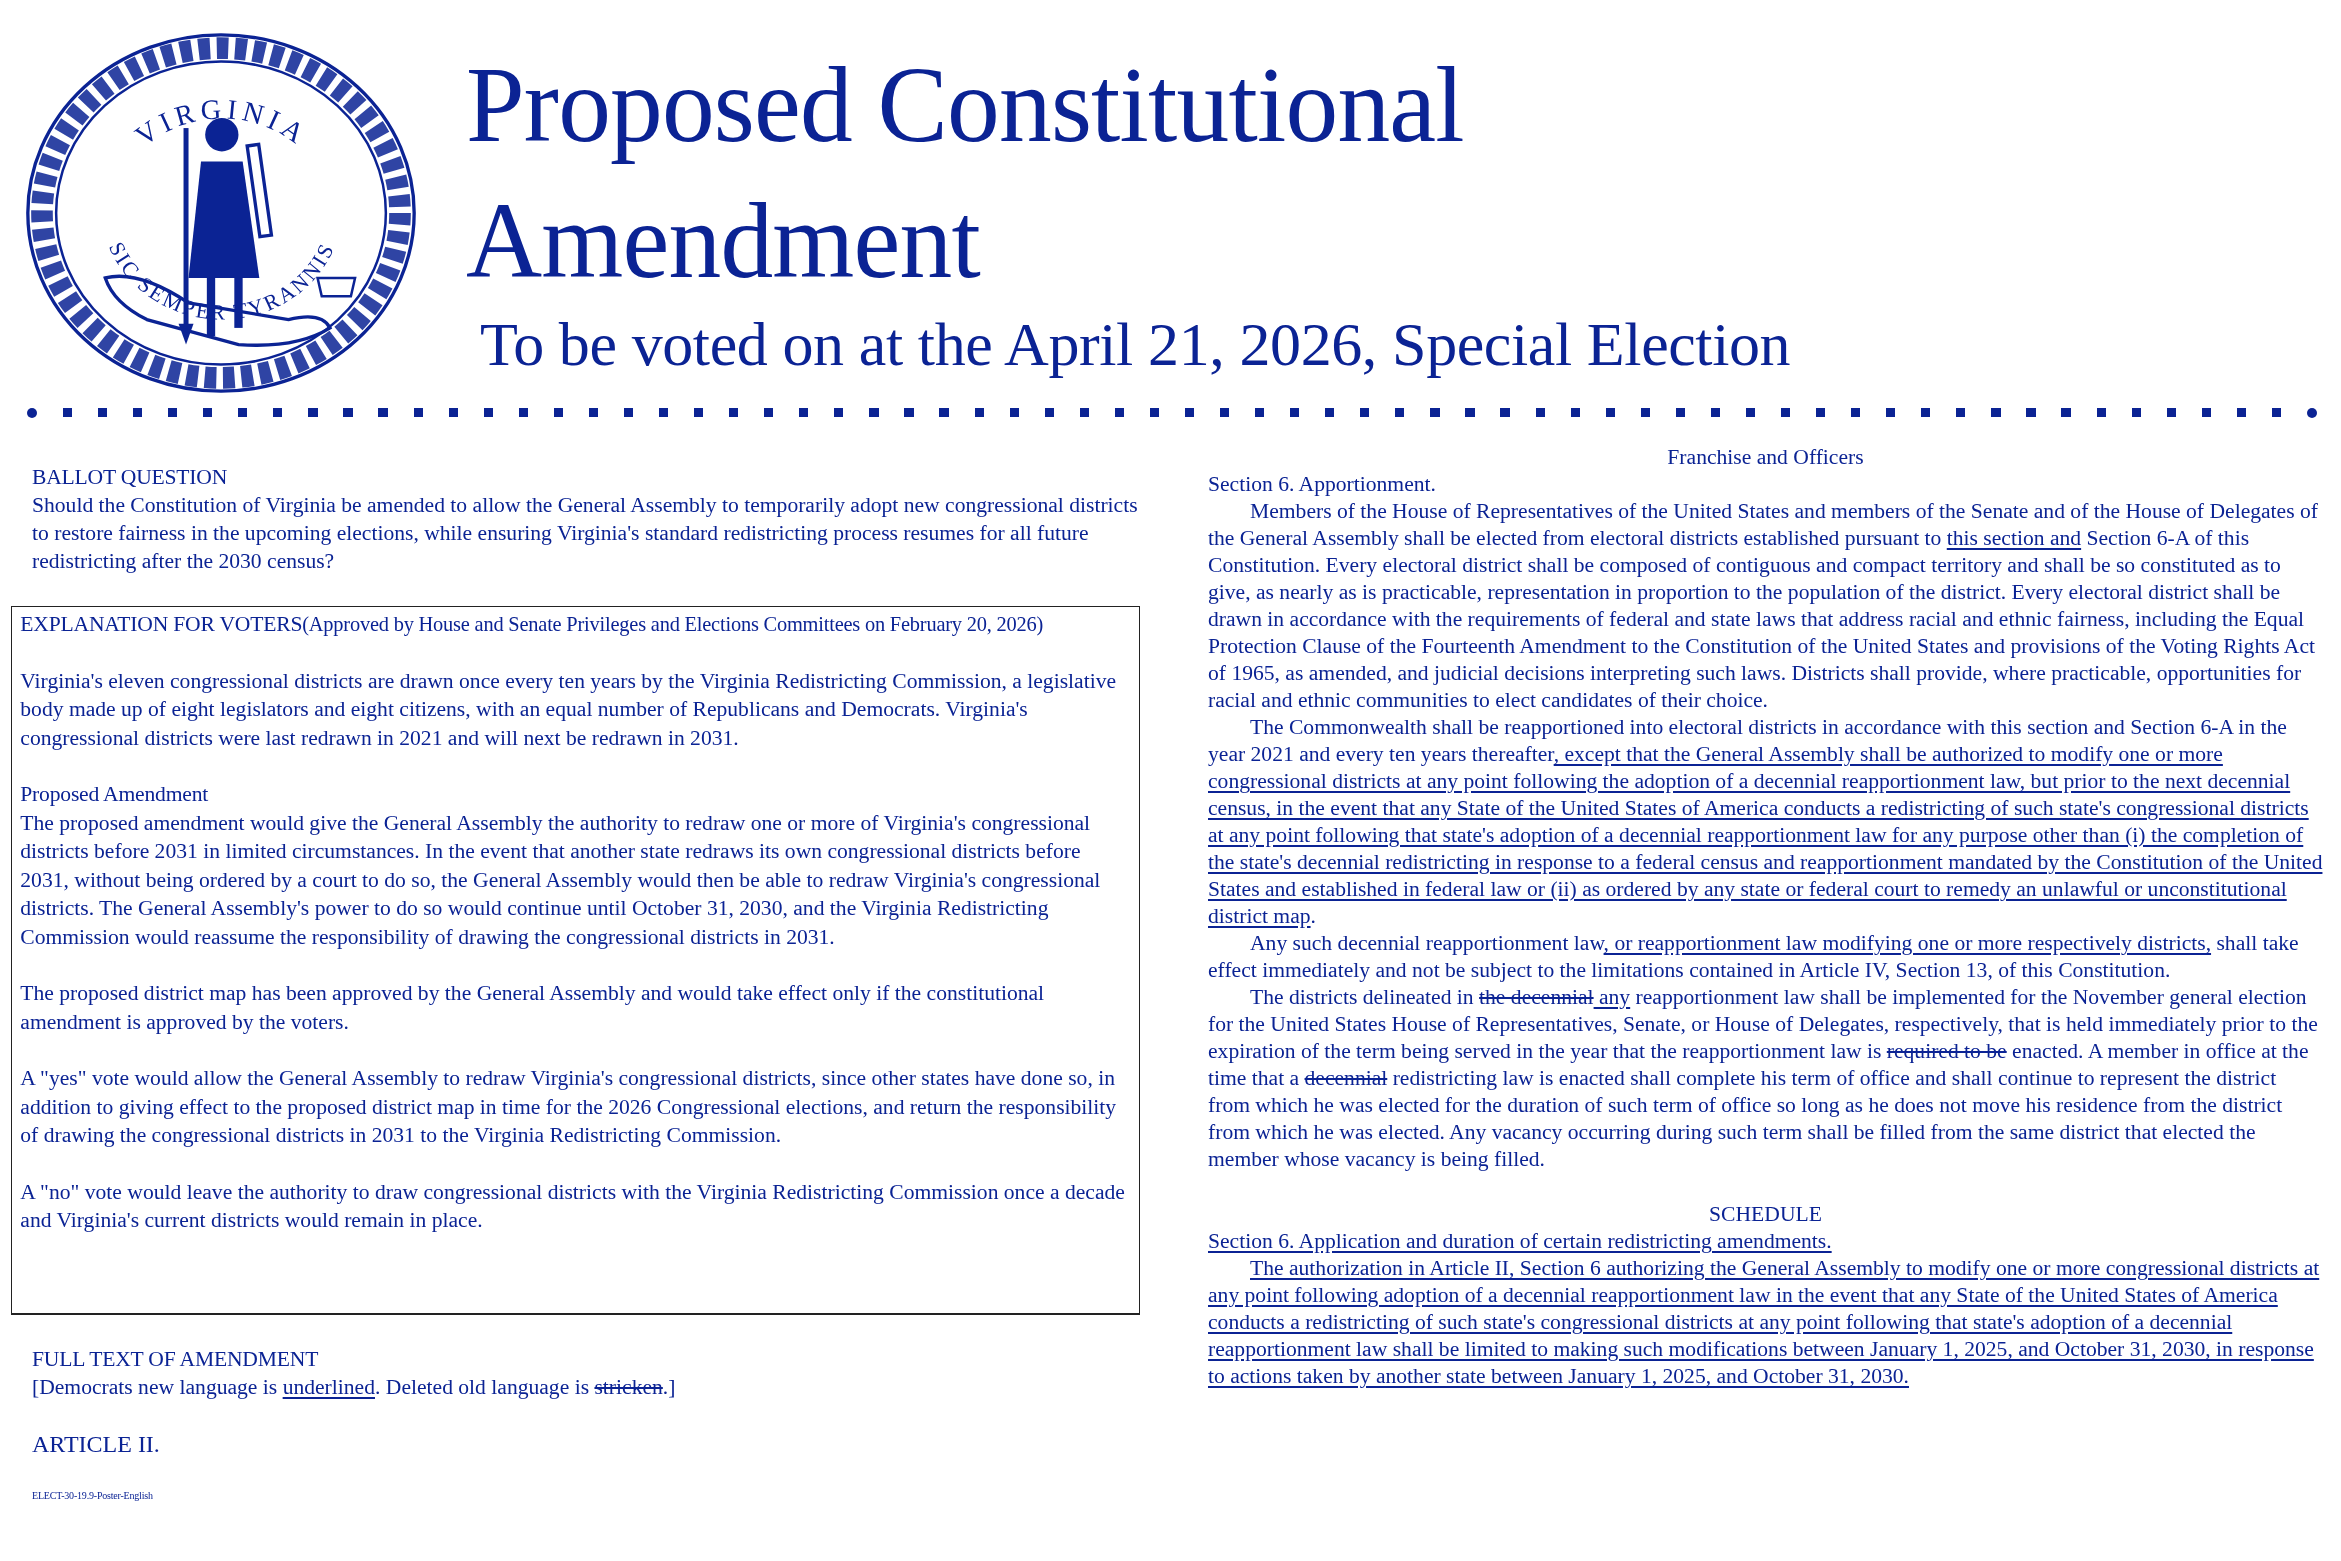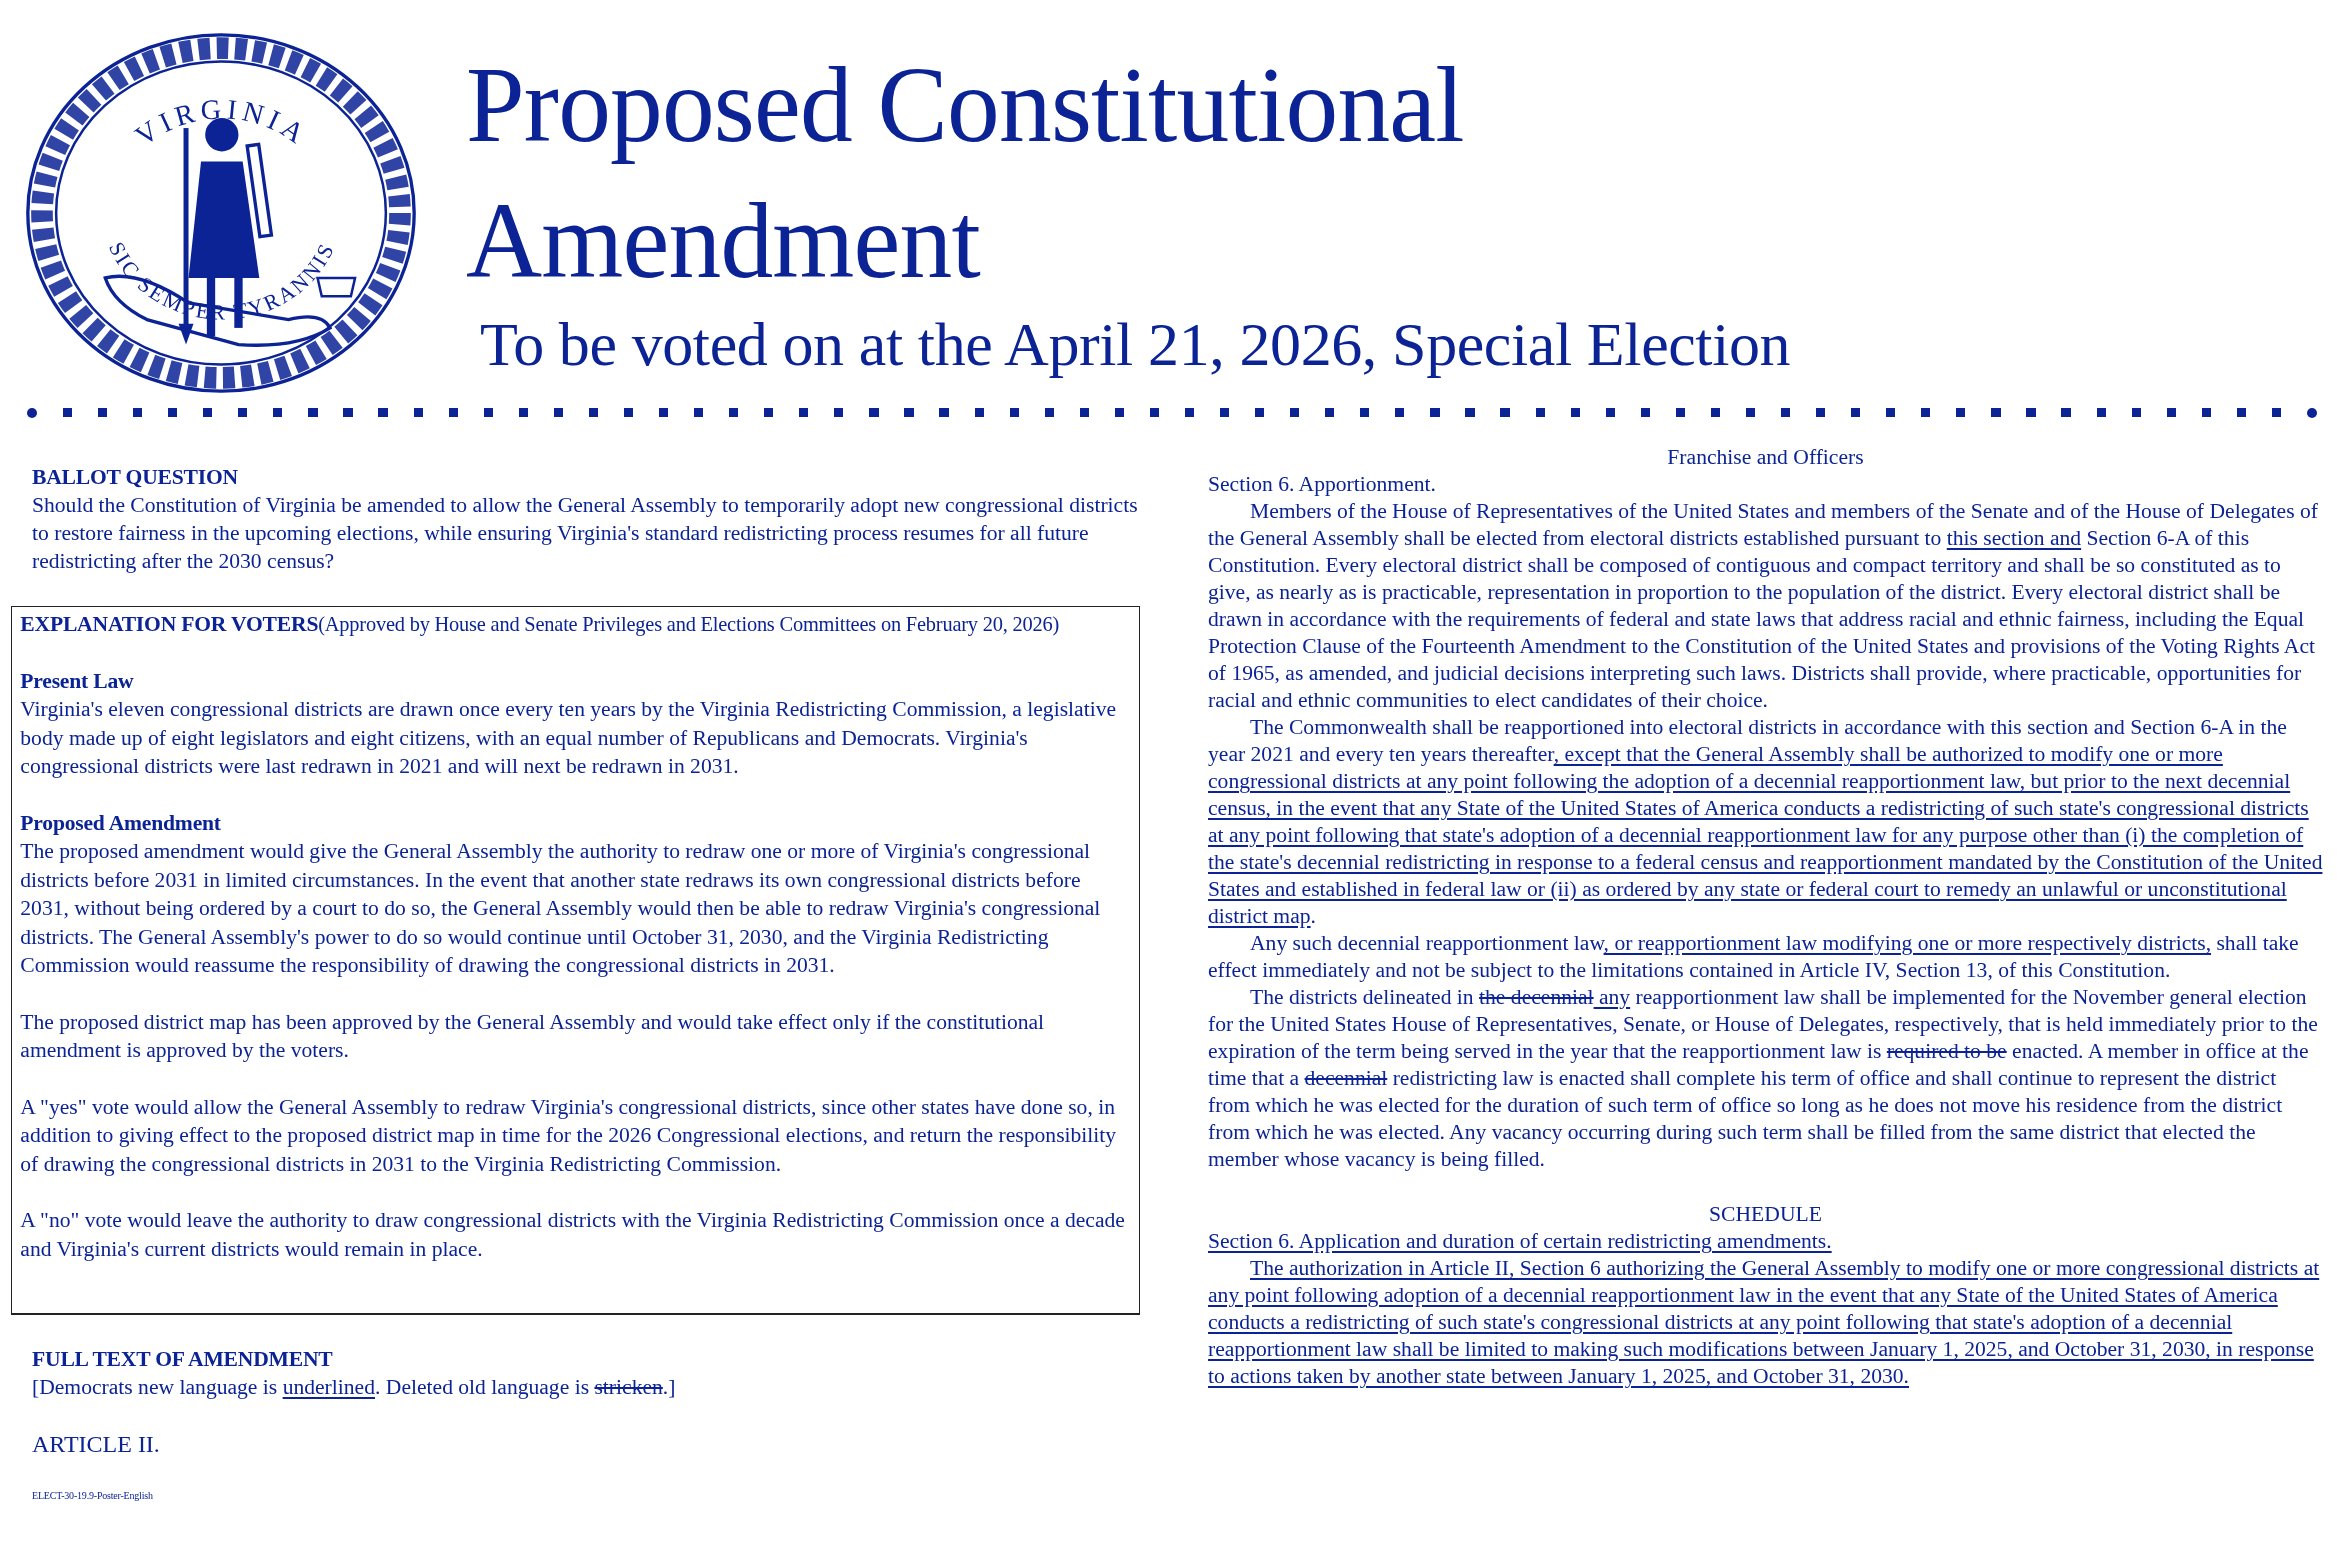--- a/index.html
+++ b/index.html
@@ -21,21 +21,21 @@
   .dots {
     position: absolute; left: 27px; top: 407px; width: 2290px; height: 11.7px;
     display: flex; justify-content: space-between; align-items: center;
   }
   .dots .d { width: 9.2px; height: 9.2px; background: #0b2394; }
   .dots .r { width: 10px; height: 10px; background: #0b2394; border-radius: 50%; }
 
   .col-left { position: absolute; left: 32px; top: 463px; width: 1124px; font-size: 21.6px; line-height: 28px; }
   .col-right { position: absolute; left: 1208px; top: 444px; width: 1115px; font-size: 21.6px; line-height: 27px; }
   p { margin: 0; }
-  .h { font-weight: bold; letter-spacing: -0.2px; }
+  .h { font-weight: normal; letter-spacing: -0.2px; }
   .ballot-text { margin-top: 0; }
   .box {
     position: absolute; left: 11px; top: 606px; width: 1129px; height: 709px;
     border: 1.7px solid #222; border-bottom-width: 2.5px; box-sizing: border-box;
     padding: 3.3px 8.3px 0 8.3px; font-size: 21.6px; line-height: 28.5px;
   }
   .box .approved { font-weight: normal; font-size: 20.4px; letter-spacing: -0.2px; }
   .gap { height: 28px; }
   .fulltext { position: absolute; left: 32px; top: 1345px; width: 1124px; font-size: 21.6px; line-height: 28px; }
   .center { text-align: center; }
@@ -157,21 +157,20 @@
 <div class="col-left">
   <p class="h">BALLOT QUESTION</p>
   <p class="ballot-text">Should the Constitution of Virginia be amended to allow the General Assembly to temporarily adopt new congressional districts to restore fairness in the upcoming elections, while ensuring Virginia's standard redistricting process resumes for all future redistricting after the 2030 census?</p>
 </div>
 
 <div class="box">
   <p>
     <span class="h">EXPLANATION FOR VOTERS</span><span class="approved">(Approved by House and Senate Privileges and Elections Committees on February 20, 2026)</span>
   </p>
   <div class="gap"></div>
-  <p class="h">Present Law</p>
   <p>Virginia's eleven congressional districts are drawn once every ten years by the Virginia Redistricting Commission, a legislative body made up of eight legislators and eight citizens, with an equal number of Republicans and Democrats. Virginia's congressional districts were last redrawn in 2021 and will next be redrawn in 2031.</p>
   <div class="gap"></div>
   <p class="h">Proposed Amendment</p>
   <p>The proposed amendment would give the General Assembly the authority to redraw one or more of Virginia's congressional districts before 2031 in limited circumstances. In the event that another state redraws its own congressional districts before 2031, without being ordered by a court to do so, the General Assembly would then be able to redraw Virginia's congressional districts. The General Assembly's power to do so would continue until October 31, 2030, and the Virginia Redistricting Commission would reassume the responsibility of drawing the congressional districts in 2031.</p>
   <div class="gap"></div>
   <p>The proposed district map has been approved by the General Assembly and would take effect only if the constitutional amendment is approved by the voters.</p>
   <div class="gap"></div>
   <p>A "yes" vote would allow the General Assembly to redraw Virginia's congressional districts, since other states have done so, in addition to giving effect to the proposed district map in time for the 2026 Congressional elections, and return the responsibility of drawing the congressional districts in 2031 to the Virginia Redistricting Commission.</p>
   <div class="gap"></div>
   <p>A "no" vote would leave the authority to draw congressional districts with the Virginia Redistricting Commission once a decade and Virginia's current districts would remain in place.</p>

